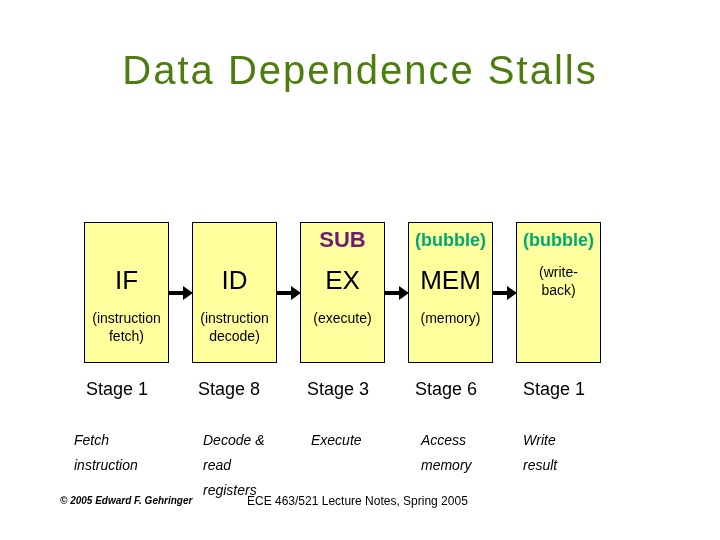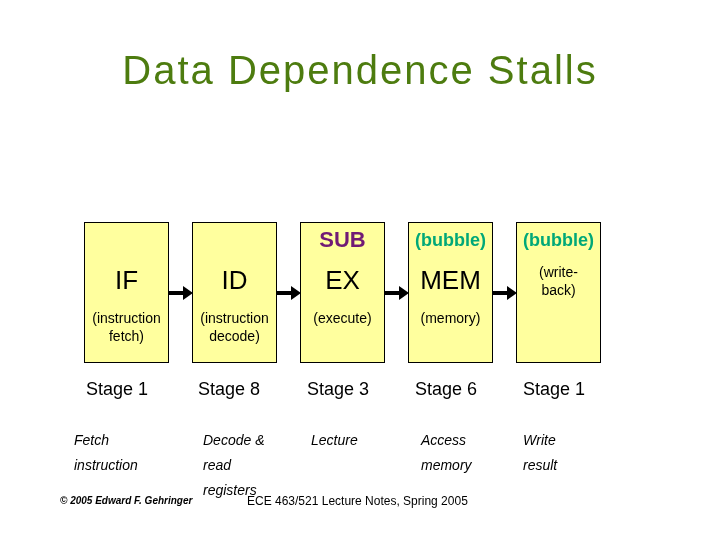--- a/index.html
+++ b/index.html
@@ -103,21 +103,21 @@
   <span class="stage-label" style="left:198px">Stage 8</span>
   <span class="stage-label" style="left:307px">Stage 3</span>
   <span class="stage-label" style="left:415px">Stage 6</span>
   <span class="stage-label" style="left:523px">Stage 1</span>
 
   <span class="stage-desc" style="left:74px">Fetch
 instruction</span>
   <span class="stage-desc" style="left:203px">Decode &amp;
 read
 registers</span>
-  <span class="stage-desc" style="left:311px">Lecture</span>
+  <span class="stage-desc" style="left:311px">Execute</span>
   <span class="stage-desc" style="left:421px">Access
 memory</span>
   <span class="stage-desc" style="left:523px">Write
 result</span>
 
   <span class="footer-copyright">© 2005 Edward F. Gehringer</span>
   <span class="footer-course">ECE 463/521 Lecture Notes, Spring 2005</span>
 
 </div>
 

